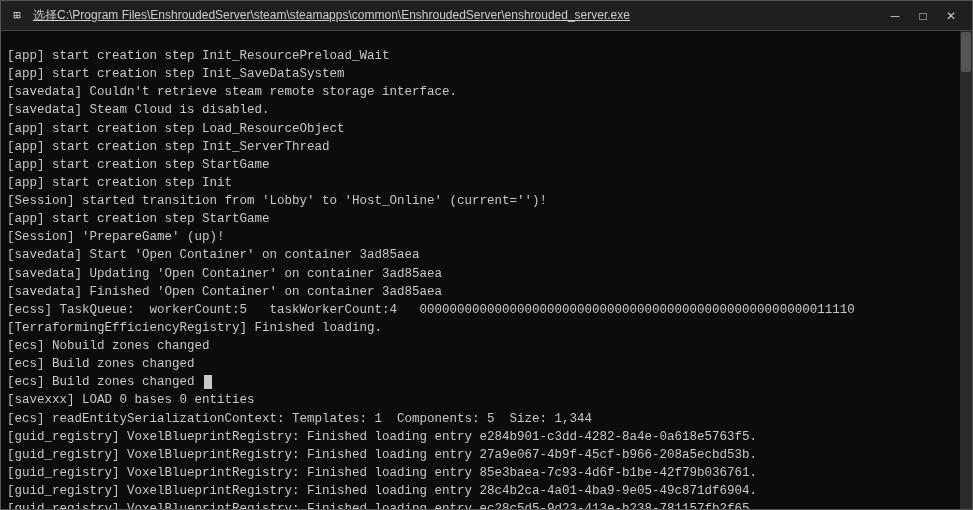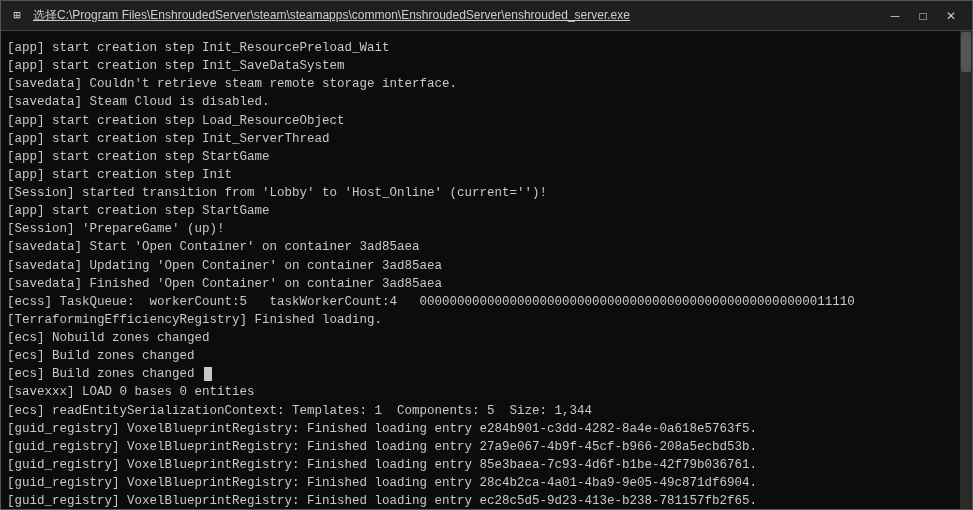--- a/index.html
+++ b/index.html
@@ -79,21 +79,21 @@
       cursor: pointer;
       display: flex;
       align-items: center;
       justify-content: center;
       font-family: 'Segoe UI', Arial, sans-serif;
     }
 
     .console-area {
       flex: 1;
       background: #0c0c0c;
-      padding: 8px 6px;
+      padding: 16px 6px;
       overflow: hidden;
       position: relative;
     }
 
     .console-content {
       color: #c8c8c8;
       font-size: 12.5px;
       line-height: 1.45;
       white-space: pre;
       font-family: 'Courier New', Courier, monospace;

